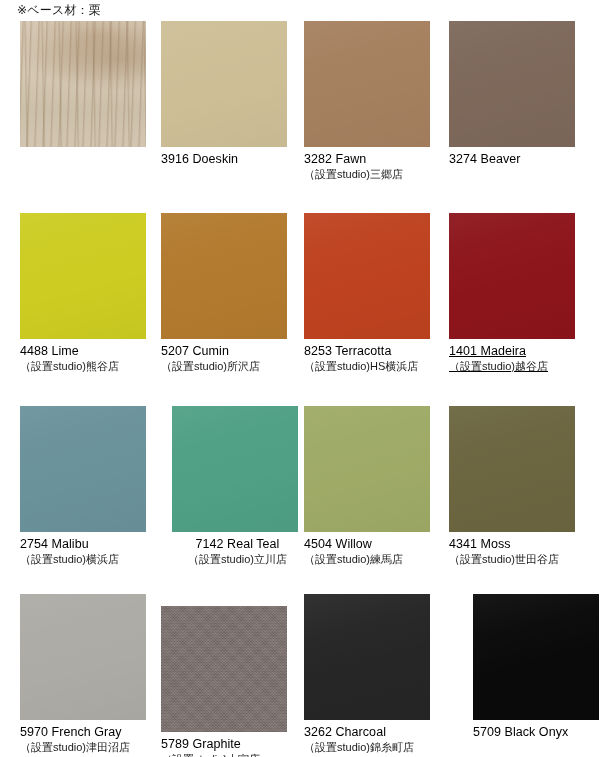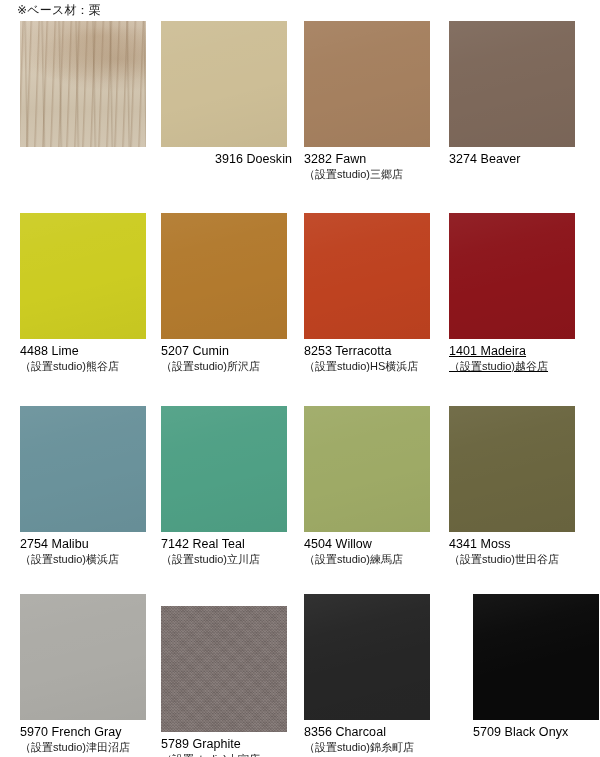--- a/index.html
+++ b/index.html
@@ -142,21 +142,21 @@
 
   <div class="header-note">※ベース材：栗</div>
 
   <div class="grid">
       <div class="cell" style="left: 20px; top: 21px;">
         <div class="swatch wood" style="width: 126px; height: 126px;"></div>
         <div class="labels">
           <div class="label-name"></div>
         </div>
       </div>
-      <div class="cell" style="left: 161px; top: 21px; text-align: right;">
+      <div class="cell" style="left: 161px; top: 21px;">
         <div class="swatch soft-sheen" style="background-color: rgb(205, 190, 150); width: 126px; height: 126px;"></div>
         <div class="labels">
           <div class="label-name">3916 Doeskin</div>
         </div>
       </div>
       <div class="cell" style="left: 304px; top: 21px;">
         <div class="swatch soft-sheen" style="background-color: rgb(165, 128, 95); width: 126px; height: 126px;"></div>
         <div class="labels">
           <div class="label-name">3282 Fawn</div>
           <div class="label-store">（設置studio)三郷店</div>
@@ -196,21 +196,21 @@
           <div class="label-store">（設置studio)越谷店</div>
         </div>
       </div>
       <div class="cell" style="left: 20px; top: 406px;">
         <div class="swatch soft-sheen" style="background-color: rgb(106, 146, 155); width: 126px; height: 126px;"></div>
         <div class="labels">
           <div class="label-name">2754 Malibu</div>
           <div class="label-store">（設置studio)横浜店</div>
         </div>
       </div>
-      <div class="cell" style="left: 161px; top: 406px;">
+      <div class="cell" style="left: 172px; top: 406px; text-align: center;">
         <div class="swatch soft-sheen" style="background-color: rgb(79, 160, 133); width: 126px; height: 126px;"></div>
         <div class="labels">
           <div class="label-name">7142 Real Teal</div>
           <div class="label-store">（設置studio)立川店</div>
         </div>
       </div>
       <div class="cell" style="left: 304px; top: 406px;">
         <div class="swatch soft-sheen" style="background-color: rgb(158, 170, 102); width: 126px; height: 126px;"></div>
         <div class="labels">
           <div class="label-name">4504 Willow</div>
@@ -234,21 +234,21 @@
       <div class="cell" style="left: 161px; top: 594px; margin-top: 12px;">
         <div class="swatch texture-fabric" style="width: 126px; height: 126px;"></div>
         <div class="labels">
           <div class="label-name">5789 Graphite</div>
           <div class="label-store">（設置studio)大宮店</div>
         </div>
       </div>
       <div class="cell" style="left: 304px; top: 594px;">
         <div class="swatch soft-sheen" style="background-color: rgb(38, 38, 38); width: 126px; height: 126px;"></div>
         <div class="labels">
-          <div class="label-name">8356 Charcoal</div>
+          <div class="label-name">3262 Charcoal</div>
           <div class="label-store">（設置studio)錦糸町店</div>
         </div>
       </div>
       <div class="cell" style="left: 449px; top: 594px; margin-left: 24px;">
         <div class="swatch soft-sheen" style="background-color: rgb(10, 10, 10); width: 126px; height: 126px;"></div>
         <div class="labels">
           <div class="label-name">5709 Black Onyx</div>
         </div>
       </div>
     </div>

